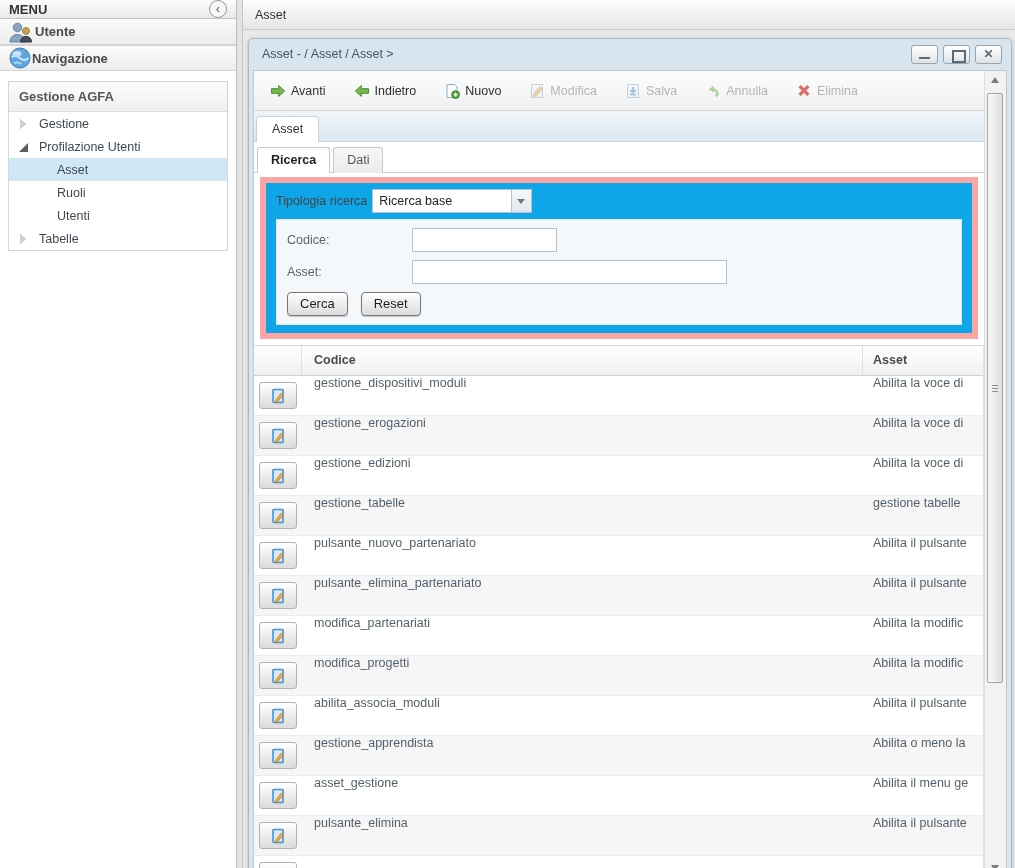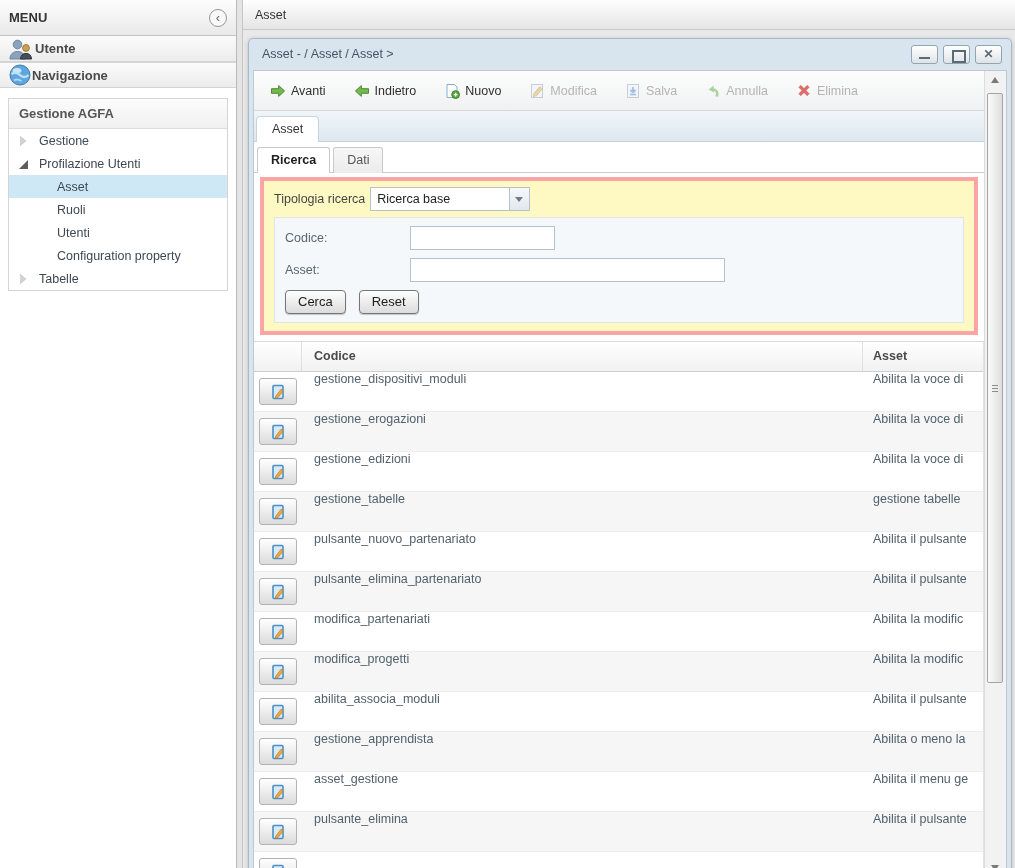--- a/index.html
+++ b/index.html
@@ -3,21 +3,21 @@
 <meta charset="utf-8">
 <style>
   * { margin:0; padding:0; box-sizing:border-box; }
   html,body { background:#fff; }
   #app { position:relative; width:1015px; height:868px; overflow:hidden;
          font-family:"Liberation Sans", sans-serif; background:#e9e9e9; }
 
   
   #sidebar { position:absolute; left:0; top:0; width:237px; height:100%;
              background:#fff; border-right:1px solid #b9b9b9; }
-  .menu-header { height:36px; background:linear-gradient(#fdfdfd,#e9e9e9);
+  .menu-header { height:19px; background:linear-gradient(#fdfdfd,#e9e9e9);
                  border-bottom:1px solid #c3c3c3; display:flex; align-items:center; padding:8px 9px; }
   .menu-title { font-weight:bold; font-size:13px; color:#333; flex:1; }
   .collapse-btn { width:18px; height:18px; border:1px solid #979797; border-radius:50%;
                   background:#f8f8f8; color:#666; font-size:13px; line-height:15px;
                   text-align:center; cursor:pointer; }
   .sec-header { height:26px; background:linear-gradient(#fbfbfb,#ececec);
                 border-bottom:1px solid #d4d4d4; display:flex; align-items:center;
                 padding:0 8px; font-weight:bold; font-size:13px; color:#4a4a4a; }
   .sec-header.bt { border-top:1px solid #d4d4d4; }
   .user-body { height:68px; background:#fff; }
@@ -91,21 +91,21 @@
   .panel-area { flex:1; background:#fff; display:flex; flex-direction:column; overflow:hidden; }
   .subtabs { height:31px; flex:0 0 31px; border-bottom:1px solid #cccccc;
              padding:5px 0 0 3px; display:flex; gap:3px; background:#fff; }
   .subtab { height:26px; line-height:24px; padding:0 13px; border:1px solid #c9c9c9;
             border-bottom:none; border-radius:3px 3px 0 0; font-size:12.5px;
             color:#555; background:linear-gradient(#f7f7f7,#ebebeb);
             margin-bottom:-1px; cursor:pointer; }
   .subtab.active { background:#fff; font-weight:bold; color:#1f1f1f; }
 
   
-  .search-panel { margin:4px 6px 0 6px; border:4px solid #fca5a5; background:#fef9c3; }
+  .search-panel { margin:4px 6px 0 6px; border:6px solid #fca5a5; background:#0ea5e9; }
   .type-row { padding:6px 10px; display:flex; align-items:center; }
   .type-label { font-size:12.5px; color:#444; margin-right:5px; }
   .combo { display:flex; width:160px; height:24px; border:1px solid #b6c1cb; background:#fff; }
   .combo-text { flex:1; padding:4px 6px; font-size:12.5px; color:#222; overflow:hidden; }
   .combo-trigger { width:20px; border-left:1px solid #b6c1cb; position:relative;
                    background:linear-gradient(#f7f9fa,#e1e8ed); cursor:pointer; }
   .combo-trigger::after { content:""; position:absolute; left:5px; top:9px;
       border-top:5px solid #6b7b8a; border-left:4px solid transparent;
       border-right:4px solid transparent; }
   .fieldset { margin:0 10px 8px 10px; border:1px solid #dfe5ea; background:#f4f8fa;
@@ -205,24 +205,20 @@
 
     <span class="tree-label">Asset</span>
   </div>
             <div class="tree-item leaf level1">
 
     <span class="tree-label">Ruoli</span>
   </div>
             <div class="tree-item leaf level1">
 
     <span class="tree-label">Utenti</span>
-  </div>
-            <div class="tree-item leaf level1">
-
-    <span class="tree-label">Configuration property</span>
   </div>
             <div class="tree-item collapsed">
     <span class="arr"></span>
     <span class="tree-label">Tabelle</span>
   </div>
           </div>
       </div>
     </div>
   </div>
 

